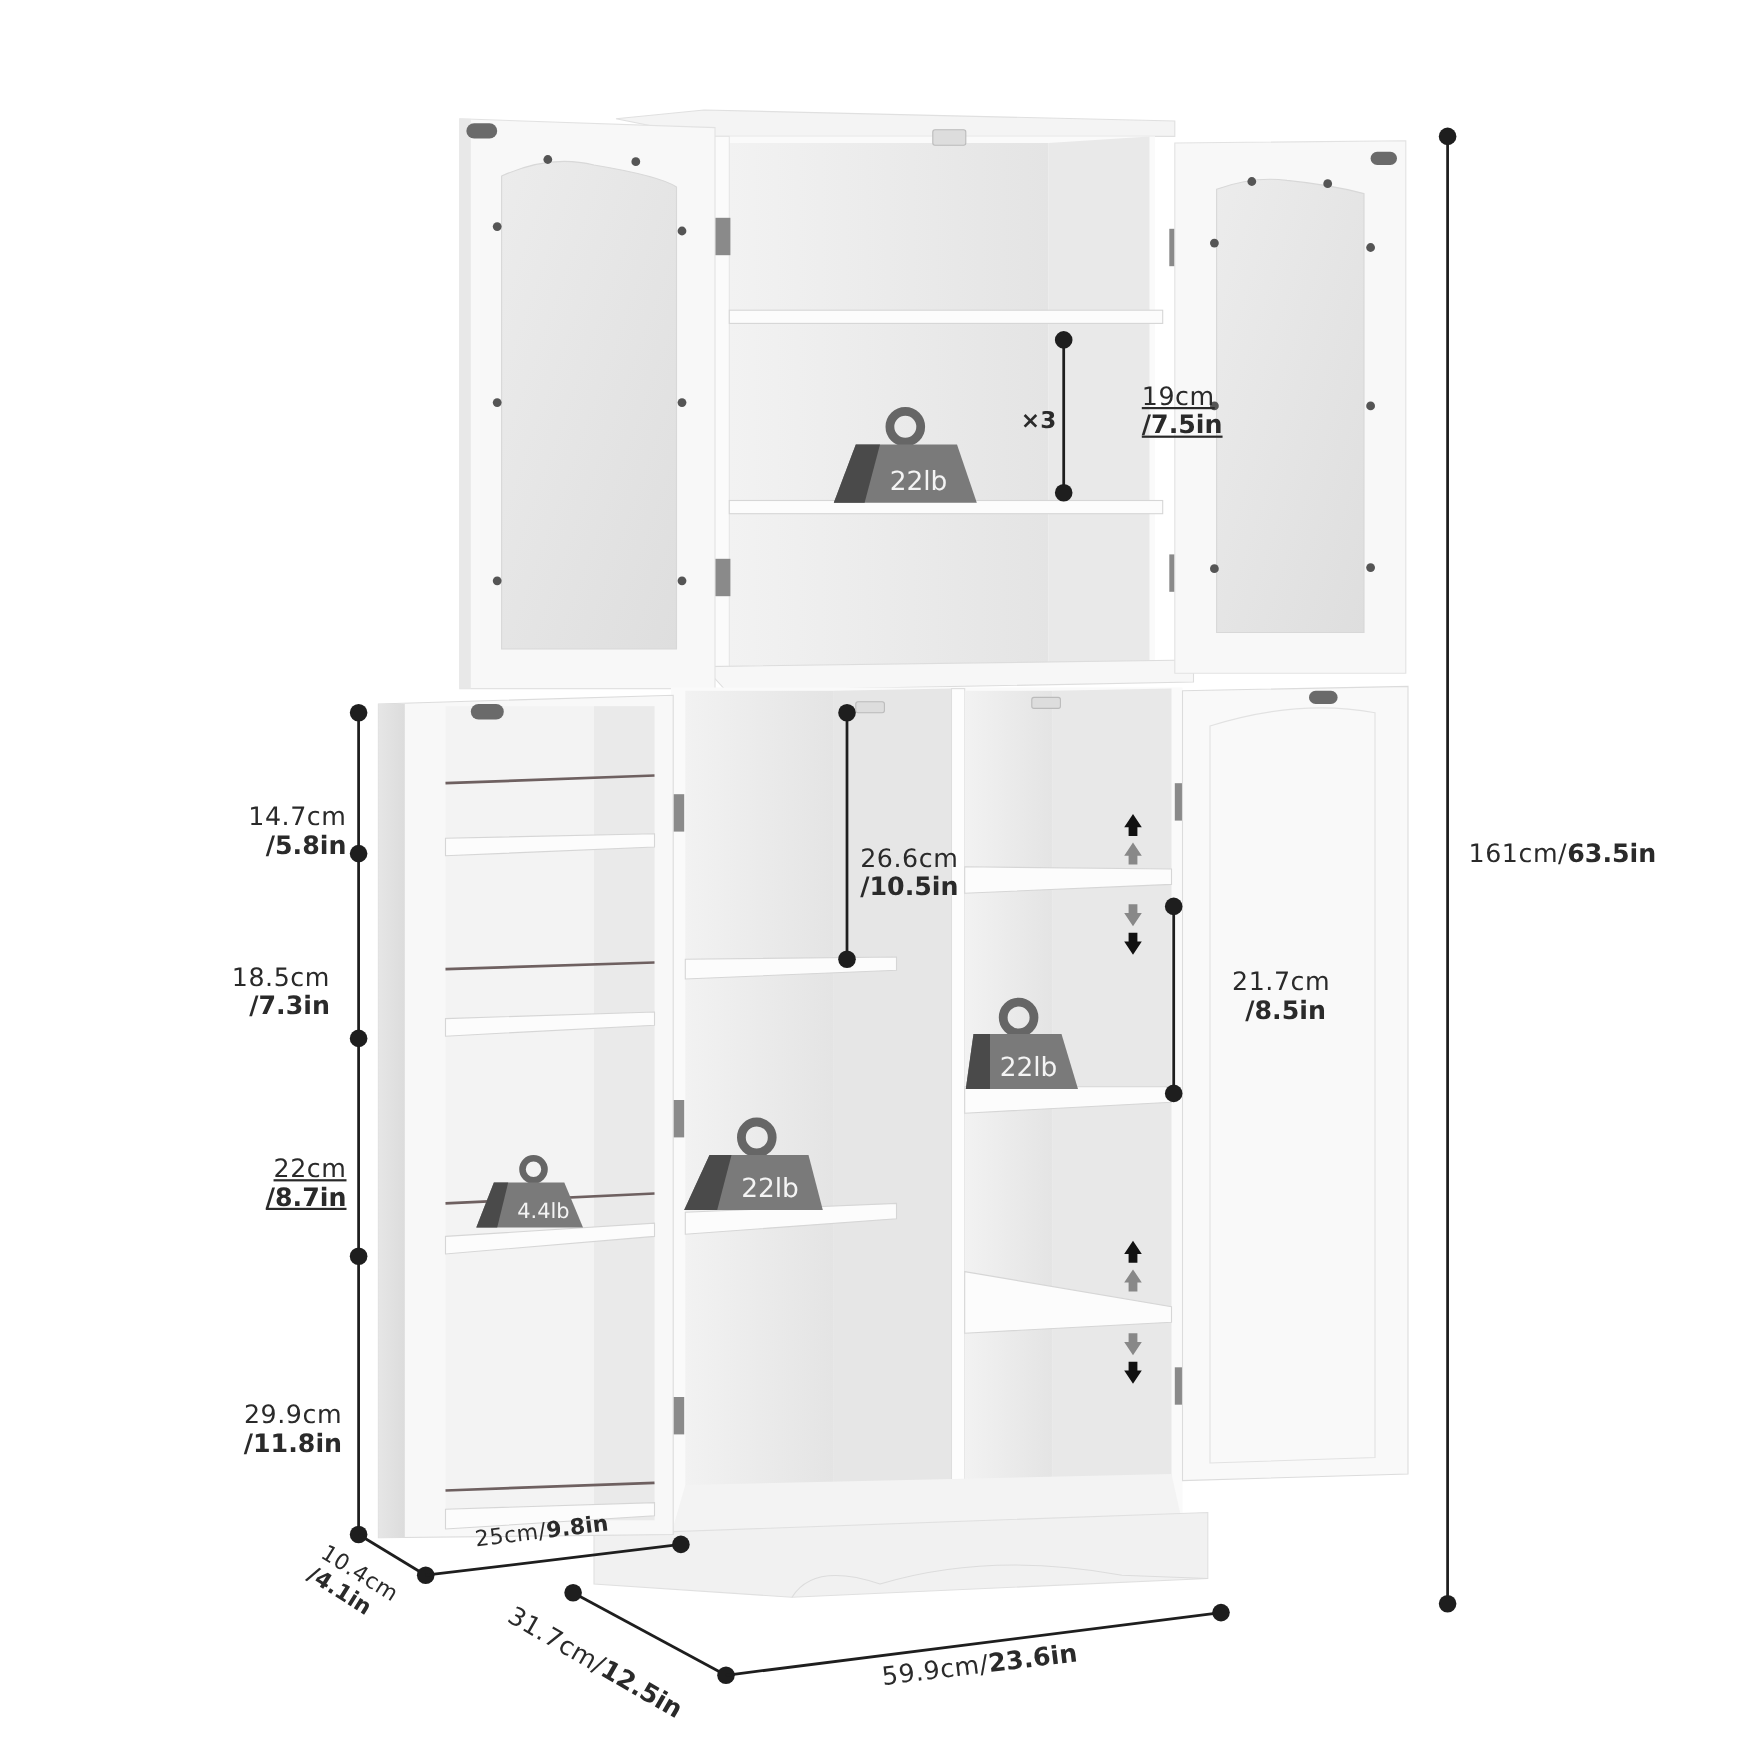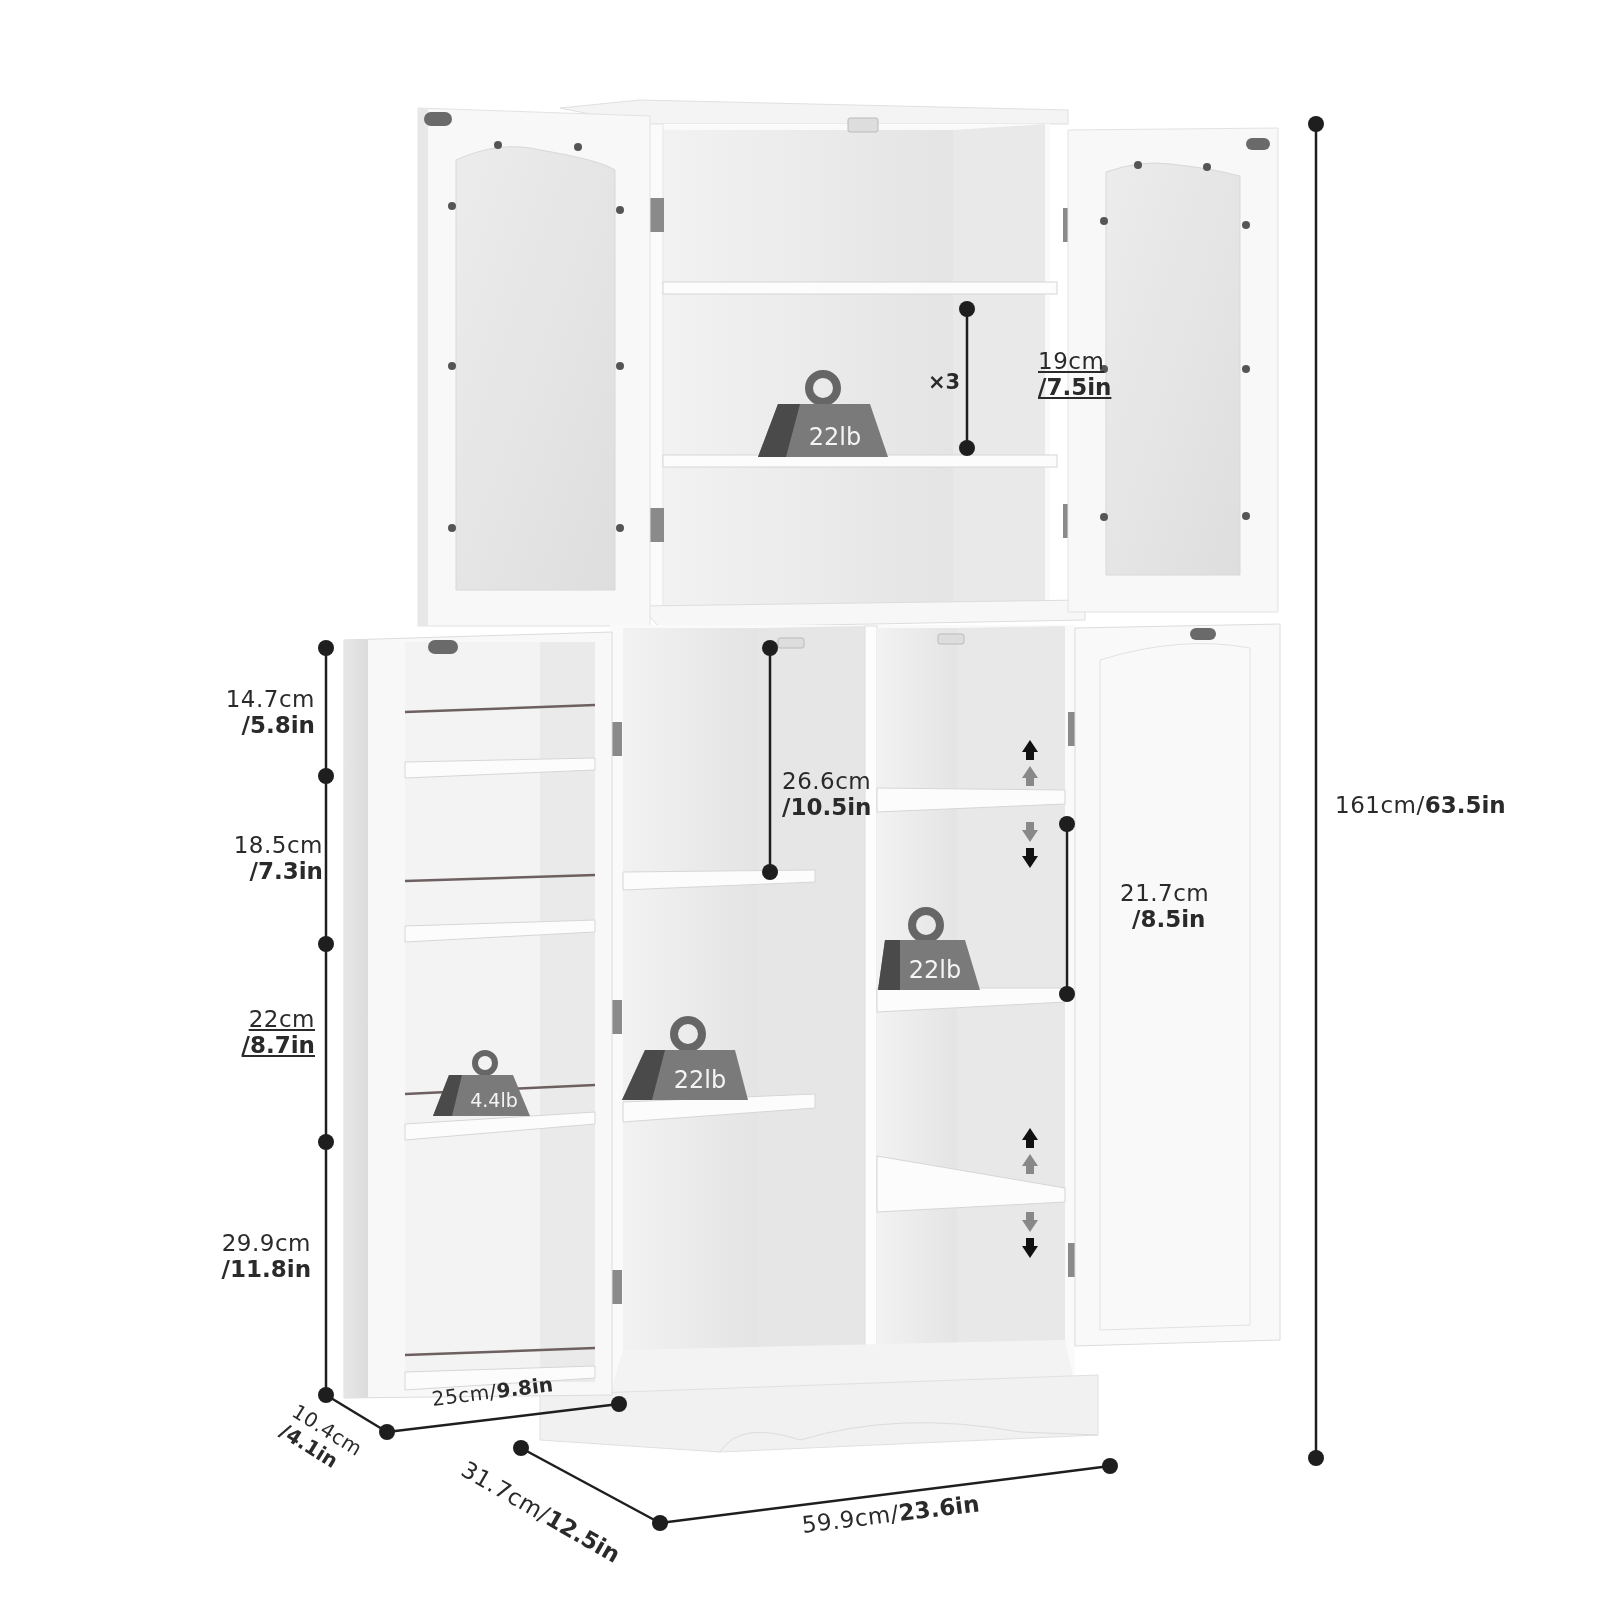--- a/index.html
+++ b/index.html
@@ -1,21 +1,21 @@
 <!DOCTYPE html>
 <html><head>
 <meta charset="utf-8">
 <style>
   html, body { margin: 0; padding: 0; background: #ffffff; }
   body { width: 1600px; height: 1600px; position: relative; overflow: hidden; font-family: "DejaVu Sans", sans-serif; }
   .abs { position: absolute; }
   .dim-label { position: absolute; color: #2a2a2a; line-height: 1.15; white-space: nowrap; }
   .dim-label .cm { font-weight: normal; font-size: 23px; letter-spacing: 0.5px; }
   .dim-label .inch { font-weight: bold; font-size: 23px; }
-  .right { text-align: right; }
+  .right { text-align: right; margin-top: 44px; }
   .weight-text { font-family: "DejaVu Sans", sans-serif; fill: #f4f4f4; }
   svg text { font-family: "DejaVu Sans", sans-serif; }
 </style>
 </head>
 <body>
 
 <svg class="abs" style="left:0;top:0" width="1600" height="1600" viewBox="0 0 1600 1600">
   <defs>
     <linearGradient id="intGrad" x1="0" y1="0" x2="1" y2="0">
       <stop offset="0" stop-color="#f2f2f2"></stop>
@@ -213,21 +213,21 @@
 
     <line x1="521" y1="1448" x2="660" y2="1523"></line>
     <circle cx="521" cy="1448" r="8" stroke="none"></circle>
     <circle cx="660" cy="1523" r="8" stroke="none"></circle>
 
     <line x1="660" y1="1523" x2="1110" y2="1466"></line>
     <circle cx="1110" cy="1466" r="8" stroke="none"></circle>
   </g>
 </svg>
 
-<div class="dim-label" style="left:1335px;top:792px;text-align:right;">
+<div class="dim-label" style="left:1335px;top:764px;text-align:right;">
   <span class="cm">161cm</span><span class="cm">/</span><span class="inch">63.5in</span>
 </div>
 
 <div class="dim-label" style="left:928px;top:370px;">
   <span class="inch" style="font-size:21px;">×3</span>
 </div>
 <div class="dim-label" style="left:1038px;top:348px;text-decoration:underline;">
   <div class="cm">19cm</div>
   <div class="inch">/7.5in</div>
 </div>
@@ -239,21 +239,21 @@
 
 <div class="dim-label" style="left:1078px;top:880px;margin-left:42px;">
   <div class="cm">21.7cm</div>
   <div class="inch" style="padding-left:12px;">/8.5in</div>
 </div>
 
 <div class="dim-label right" style="left:200px;top:686px;width:115px;">
   <div class="cm">14.7cm</div>
   <div class="inch">/5.8in</div>
 </div>
-<div class="dim-label right" style="left:208px;top:832px;width:115px;">
+<div class="dim-label right" style="left:185px;top:832px;width:115px;">
   <div class="cm">18.5cm</div>
   <div class="inch">/7.3in</div>
 </div>
 <div class="dim-label right" style="left:200px;top:1006px;width:115px;text-decoration:underline;">
   <div class="cm">22cm</div>
   <div class="inch">/8.7in</div>
 </div>
 <div class="dim-label right" style="left:196px;top:1230px;width:115px;">
   <div class="cm">29.9cm</div>
   <div class="inch">/11.8in</div>

